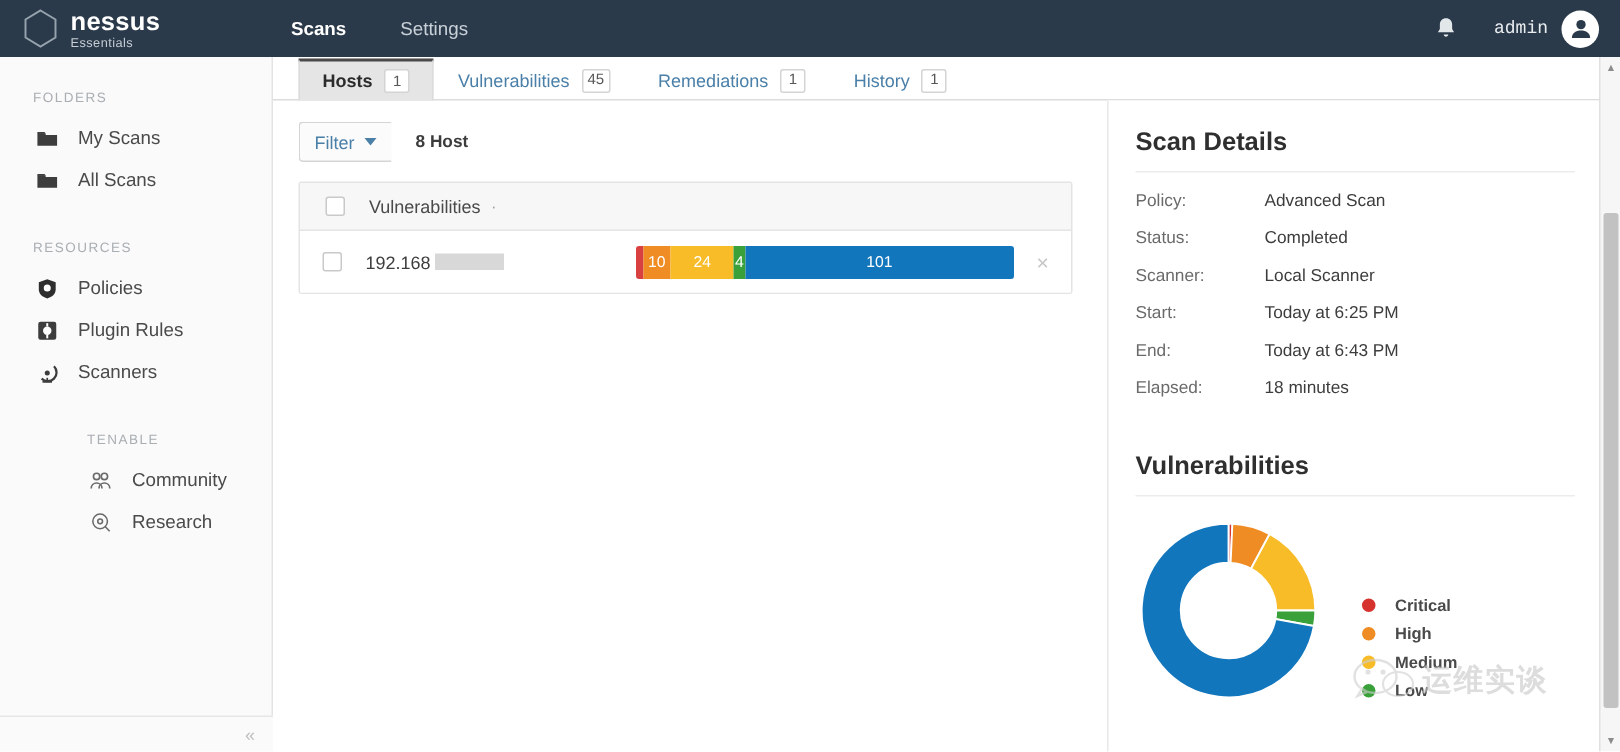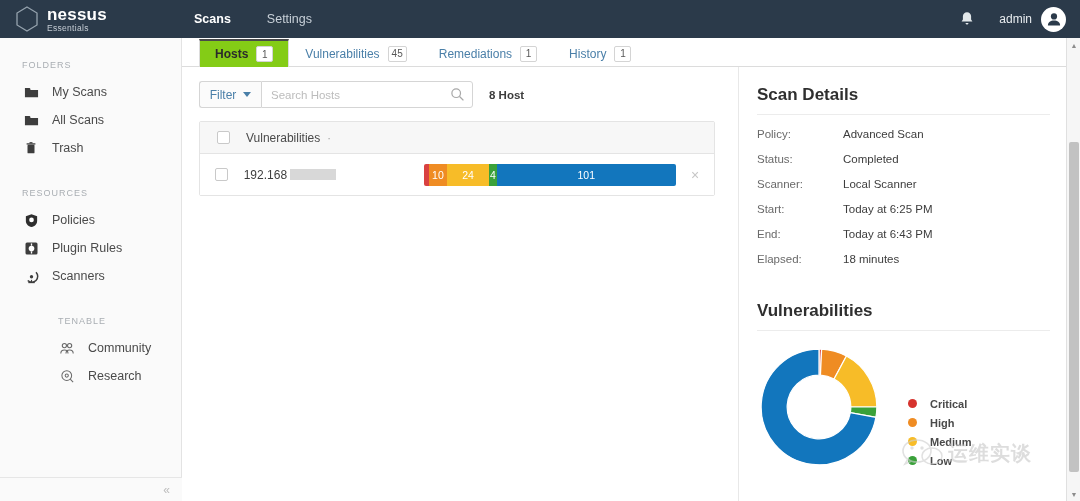--- a/index.html
+++ b/index.html
@@ -34,20 +34,21 @@
   }
   .nav-links { display: flex; align-items: center; margin-left: 12px; }
   .nav-link {
     color: #c8d0d8; font-size: 12.5px;
     padding: 0 18px; cursor: pointer; text-decoration: none;
   }
   .nav-link.active { color: #ffffff; font-weight: bold; }
   .topnav-right {
     margin-left: auto; display: flex; align-items: center;
     margin-right: 14px;
+    font-family: Liberation Mono, monospace;
   }
   .bell { width: 20px; height: 20px; cursor: pointer; }
   .admin-label {
     color: #e8ecef; font-size: 12px;
     margin: 0 9px 0 22px; cursor: pointer;
   }
   .avatar {
     width: 25px; height: 25px; border-radius: 50%;
     background: #ffffff; display: flex;
     align-items: center; justify-content: center; cursor: pointer;
@@ -93,21 +94,21 @@
     height: 29px; border-bottom: 1px solid #dcdcdc;
     padding-left: 17px;
   }
   .tab {
     display: flex; align-items: center;
     height: 28px; padding: 0 15px; cursor: pointer;
     border: 1px solid transparent; border-bottom: none;
     position: relative; top: 1px;
   }
   .tab.active {
-    background: #84cc16; border-color: #dcdcdc;
+    background: #e5e5e5; border-color: #dcdcdc;
     border-top: 2px solid #4a4a4a;
   }
   .tab-label { font-size: 12px; color: #4a7fa8; }
   .tab.active .tab-label { color: #2b2b2b; font-weight: bold; }
   .tab-badge {
     margin-left: 8px; min-width: 17px; height: 16px;
     border: 1px solid #d4d4d4; border-radius: 2px;
     background: #ffffff; font-size: 10px; color: #575757;
     display: flex; align-items: center; justify-content: center;
     padding: 0 3px;
@@ -311,30 +312,20 @@
       <div class="side-item">
         <span class="side-icon">
           <svg viewBox="0 0 16 16" width="15" height="15">
               <path d="M1 4h5l1.2 1.3H15V13H1z" fill="#3d3d3d"></path>
               <path d="M1 3.2h5l1.2 1.2H1z" fill="#3d3d3d"></path>
             </svg>
         </span>
         <span class="side-label">All Scans</span>
       </div>
 
-      <div class="side-item">
-        <span class="side-icon">
-          <svg viewBox="0 0 16 16" width="14" height="14">
-            <rect x="4" y="4.4" width="8" height="9.6" rx="1" fill="#3d3d3d"></rect>
-            <rect x="3" y="2.6" width="10" height="1.5" fill="#3d3d3d"></rect>
-            <rect x="6.3" y="1.3" width="3.4" height="1.4" fill="#3d3d3d"></rect>
-          </svg>
-        </span>
-        <span class="side-label">Trash</span>
-      </div>
     </div>
 
     <div style="padding-top:26px;">
       <div class="side-group-title">RESOURCES</div>
       <div style="height:8px;"></div>
 
       <div class="side-item">
         <span class="side-icon">
           <svg viewBox="0 0 16 16" width="15" height="15">
             <path d="M8 1.2 14 3.4v5c0 3.4-2.6 5.6-6 6.5-3.4-.9-6-3.1-6-6.5v-5z" fill="#2e2e2e"></path>
@@ -420,27 +411,20 @@
       <div class="tab">
         <span class="tab-label">History</span>
         <span class="tab-badge">1</span>
       </div>
     </div>
 
     <div class="filterbar">
       <div class="filter-btn">
         <span class="filter-text">Filter</span>
         <span class="caret"></span>
-      </div>
-      <div class="search-box">
-        <input class="search-input" type="text" placeholder="Search Hosts" style="">
-        <svg class="search-icon" viewBox="0 0 16 16">
-          <circle cx="6.6" cy="6.6" r="4.6" fill="none" stroke="#a8a8a8" stroke-width="1.3"></circle>
-          <path d="M10.2 10.2 14.3 14.3" stroke="#a8a8a8" stroke-width="1.4" fill="none"></path>
-        </svg>
       </div>
       <span class="host-count">8 Host</span>
     </div>
 
     <div class="table-wrap">
       <div class="thead">
         <div class="cell-check">
           <span class="chk"></span>
         </div>
         <div class="cell-vuln">

